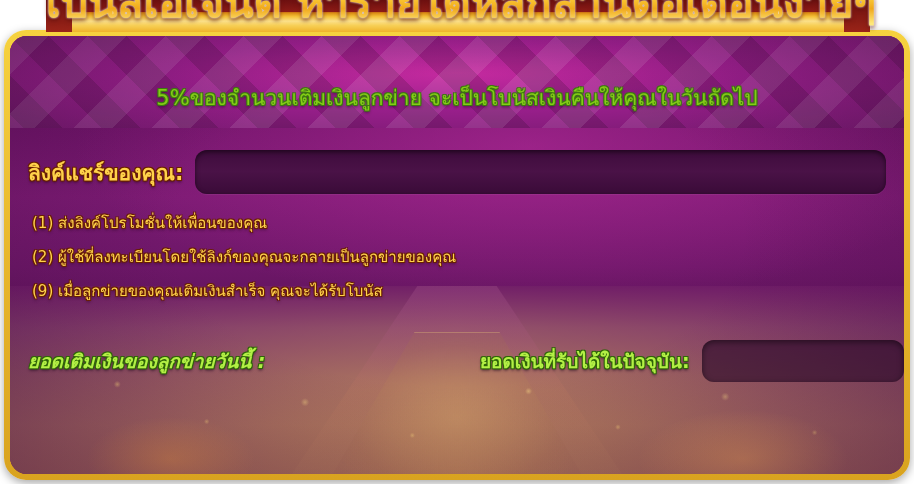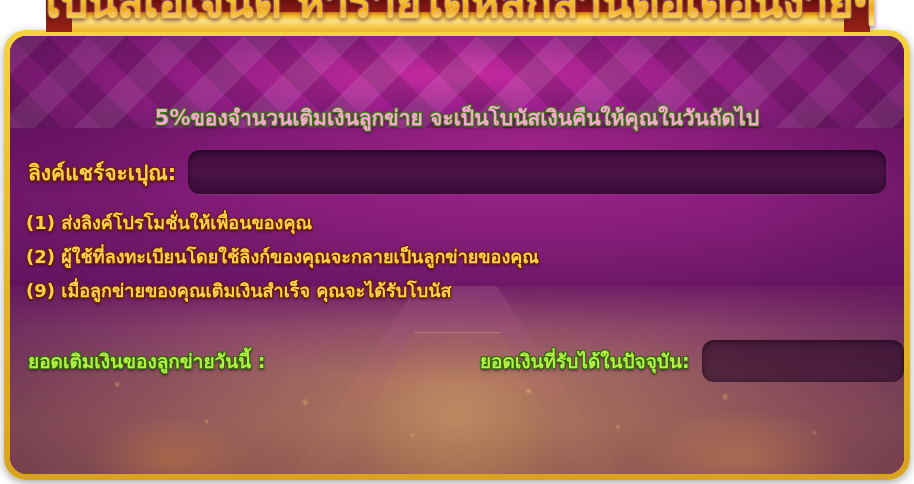--- a/index.html
+++ b/index.html
@@ -200,28 +200,27 @@
   }
 
   .subtitle {
     position: absolute;
     left: 0;
     top: 48px;
     width: 894px;
     text-align: center;
     font-size: 21px;
     line-height: 28px;
-    font-weight: bold;
-    color: #f9a8d4;
+    font-weight: normal;
+    color: #84cc16;
     text-shadow:
       -1px -1px 0 #3d7a10, 1px -1px 0 #3d7a10,
       -1px  1px 0 #3d7a10, 1px  1px 0 #3d7a10,
       0 2px 3px rgba(40,10,40,0.8);
     white-space: nowrap;
-    margin-top: 20px;
   }
 
   
   .share-row {
     position: absolute;
     left: 0;
     top: 108px;
     width: 894px;
     height: 56px;
     display: flex;
@@ -256,30 +255,31 @@
   }
 
   
   .steps {
     position: absolute;
     left: 16px;
     top: 172px;
     width: 860px;
   }
   .step {
-    font-size: 18px;
+    font-size: 15px;
     line-height: 30px;
-    font-weight: bold;
+    font-weight: normal;
     color: #ffd24a;
     text-shadow:
       -1px -1px 0 #6b2000, 1px -1px 0 #6b2000,
       -1px  1px 0 #6b2000, 1px  1px 0 #6b2000,
       0 2px 3px rgba(40,5,30,0.75);
     white-space: nowrap;
     margin-bottom: 4px;
+    margin-left: 6px;
   }
 
   
   .totals-row {
     position: absolute;
     left: 0;
     top: 300px;
     width: 894px;
     height: 50px;
     display: flex;
@@ -288,21 +288,21 @@
   .total-label {
     font-size: 19px;
     font-weight: bold;
     color: #b3f045;
     text-shadow:
       -1px -1px 0 #2f6608, 1px -1px 0 #2f6608,
       -1px  1px 0 #2f6608, 1px  1px 0 #2f6608,
       0 2px 3px rgba(30,8,30,0.85);
     white-space: nowrap;
   }
-  .total-label.left  { margin-left: 18px; }
+  .total-label.left  { margin-left: 18px; font-style: italic; }
   .total-label.right { }
 
   .total-value-box {
     margin-left: 12px;
     width: 220px;
     height: 42px;
     border-radius: 12px;
     background: rgba(42,8,40,0.62);
     box-shadow: inset 0 2px 6px rgba(0,0,0,0.5);
     color: #f2e2f2;
@@ -333,21 +333,21 @@
       <div class="corridor"></div>
       <div class="carpet"></div>
       <div class="coin-haze"></div>
       <div class="vignette"></div>
 
       <div class="content">
 
         <div class="subtitle">5%ของจำนวนเติมเงินลูกข่าย จะเป็นโบนัสเงินคืนให้คุณในวันถัดไป</div>
 
         <div class="share-row">
-          <div class="share-label">ลิงค์แชร์จะเปุณ:</div>
+          <div class="share-label">ลิงค์แชร์ของคุณ:</div>
           <input class="share-input" type="text" value="" style="">
         </div>
 
         <div class="steps">
           <div class="step">(1) ส่งลิงค์โปรโมชั่นให้เพื่อนของคุณ</div>
           <div class="step">(2) ผู้ใช้ที่ลงทะเบียนโดยใช้ลิงก์ของคุณจะกลายเป็นลูกข่ายของคุณ</div>
           <div class="step">(9) เมื่อลูกข่ายของคุณเติมเงินสำเร็จ คุณจะได้รับโบนัส</div>
         </div>
 
         <div class="totals-row">

